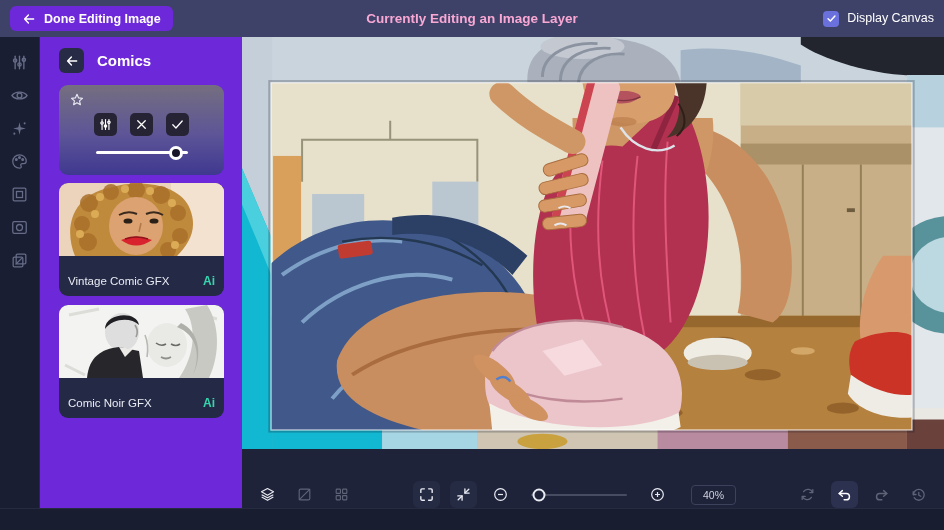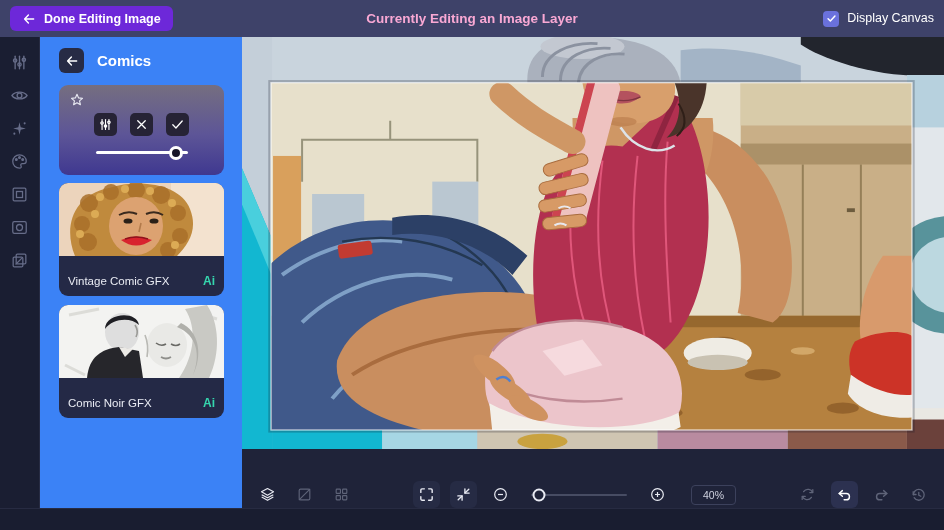--- a/index.html
+++ b/index.html
@@ -23,21 +23,21 @@
   .checkbox svg { width:11px; height:11px; }
 
   
   .body { flex:1; display:flex; min-height:0; }
   .rail { flex:0 0 40px; background:#1a1e32; border-right:1px solid #272b42;
     display:flex; flex-direction:column; align-items:center; padding-top:12px; gap:7px; }
   .rail-btn { width:30px; height:26px; background:none; border:none; color:#676d89;
     display:flex; align-items:center; justify-content:center; cursor:pointer; }
   .rail-btn svg { width:19px; height:19px; }
 
-  .panel { flex:0 0 202px; background:#3b82f6; padding:11px 18px 0 19px; }
+  .panel { flex:0 0 202px; background:#6d28d9; padding:11px 18px 0 19px; }
   .panel-header { display:flex; align-items:center; gap:13px; margin-bottom:12px; }
   .back-btn { width:25px; height:25px; background:#272b45; border:none; border-radius:6px;
     color:#fff; display:flex; align-items:center; justify-content:center; cursor:pointer; }
   .back-btn svg { width:14px; height:14px; }
   .panel-title { color:#fff; font-size:15px; font-weight:bold; }
 
   .selected-card { height:90px; border-radius:9px; padding:7px 10px; margin-bottom:8px;
     background:linear-gradient(180deg,#756e80 0%, #5d5597 55%, #3f3890 100%); }
   .star-btn { background:none; border:none; color:#e8e9f2; padding:0; cursor:pointer; }
   .star-btn svg { width:16px; height:16px; }

